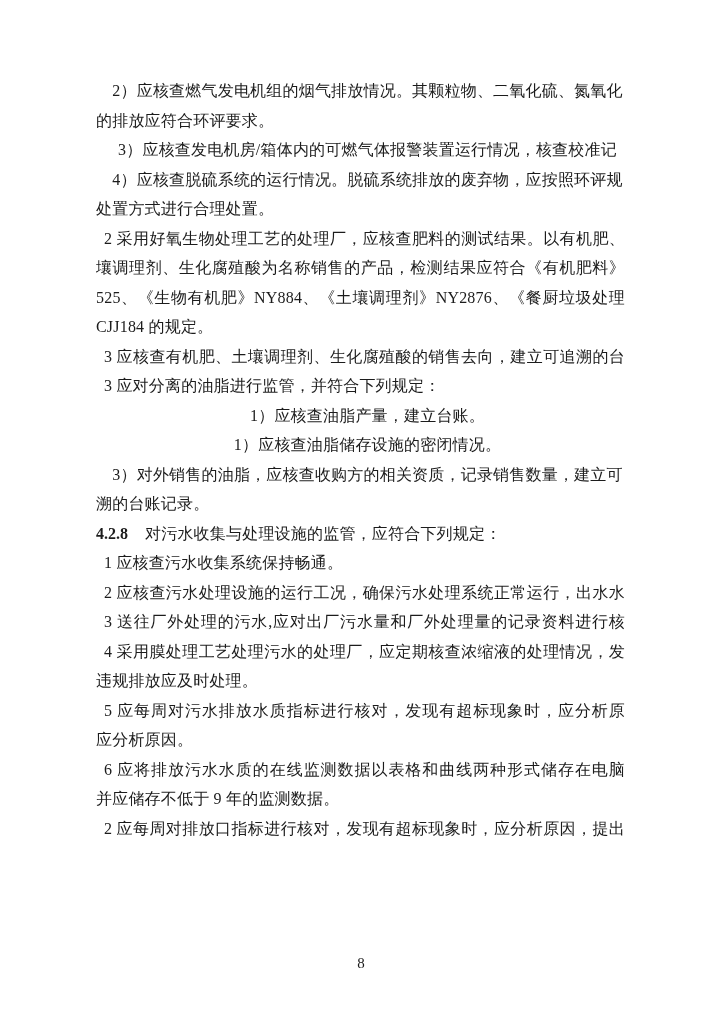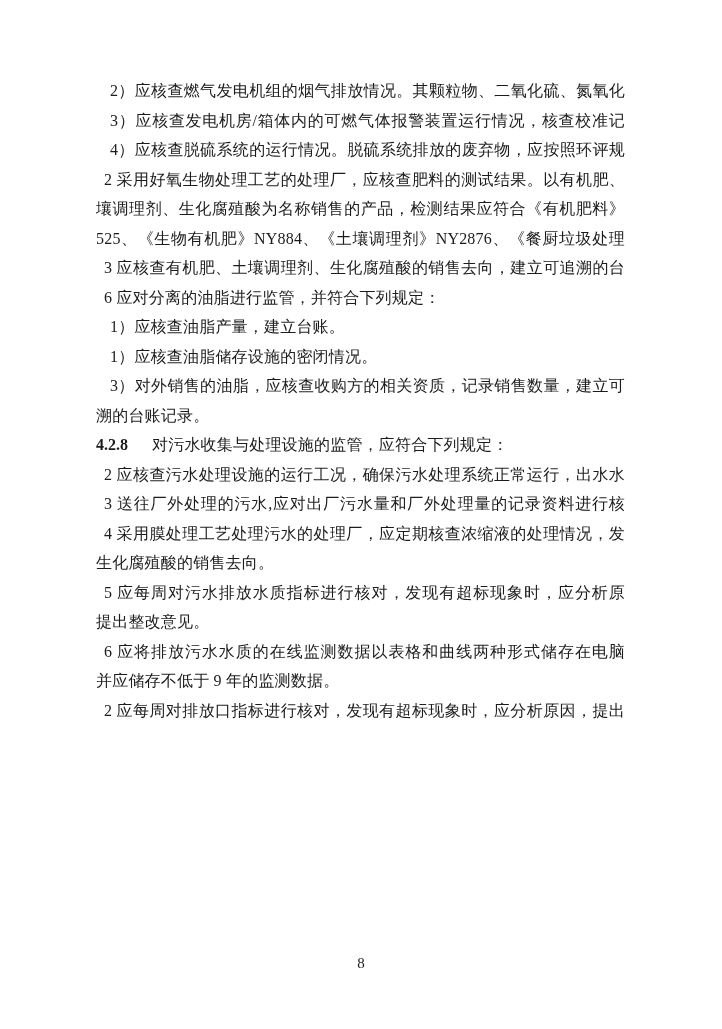--- a/index.html
+++ b/index.html
@@ -29,57 +29,61 @@
     line-height: 29.5px;
     height: 29.5px;
     overflow: hidden;
     text-align: left;
     letter-spacing: 0.2px;
   }
   .j {
     text-align: justify;
     text-align-last: justify;
   }
-  .sub { text-indent: 14px; }
+  .sub { text-indent: 14px; text-align: center; }
   .num { text-indent: 8px; }
   .clause b { font-weight: bold; letter-spacing: 0; margin-top: 32px; }
-  .clause .clause-text { margin-left: 24px; }
+  .clause .clause-text { margin-left: 17px; }
   .page-number {
     position: absolute;
     left: 0;
     top: 953px;
     width: 722px;
     text-align: center;
     font-size: 15px;
     line-height: 20px;
     color: #1c1c1c;
   }
 </style>
 </head>
 <body>
 
 <div class="sheet">
   <div class="body-text">
     <p class="ln sub j">2）应核查燃气发电机组的烟气排放情况。其颗粒物、二氧化硫、氮氧化物</p>
+    <p class="ln">的排放应符合环评要求。</p>
     <p class="ln sub j">3）应核查发电机房/箱体内的可燃气体报警装置运行情况，核查校准记录。</p>
     <p class="ln sub j">4）应核查脱硫系统的运行情况。脱硫系统排放的废弃物，应按照环评规定</p>
+    <p class="ln">处置方式进行合理处置。</p>
     <p class="ln num j">2 采用好氧生物处理工艺的处理厂，应核查肥料的测试结果。以有机肥、土</p>
     <p class="ln j">壤调理剂、生化腐殖酸为名称销售的产品，检测结果应符合《有机肥料》NY/T</p>
     <p class="ln j">525、《生物有机肥》NY884、《土壤调理剂》NY2876、《餐厨垃圾处理技术规范》</p>
+    <p class="ln">CJJ184 的规定。</p>
     <p class="ln num j">3 应核查有机肥、土壤调理剂、生化腐殖酸的销售去向，建立可追溯的台账</p>
-    <p class="ln num">6 应对分离的油脂进行监管，并符合下列规定：</p>
+    <p class="ln num">3 应对分离的油脂进行监管，并符合下列规定：</p>
     <p class="ln sub">1）应核查油脂产量，建立台账。</p>
     <p class="ln sub">1）应核查油脂储存设施的密闭情况。</p>
     <p class="ln sub j">3）对外销售的油脂，应核查收购方的相关资质，记录销售数量，建立可追</p>
     <p class="ln">溯的台账记录。</p>
     <p class="ln clause"><b class="clause-label">4.2.8</b><span class="clause-text">对污水收集与处理设施的监管，应符合下列规定：</span></p>
+    <p class="ln num">1 应核查污水收集系统保持畅通。</p>
     <p class="ln num j">2 应核查污水处理设施的运行工况，确保污水处理系统正常运行，出水水质</p>
     <p class="ln num j">3 送往厂外处理的污水,应对出厂污水量和厂外处理量的记录资料进行核查。</p>
     <p class="ln num j">4 采用膜处理工艺处理污水的处理厂，应定期核查浓缩液的处理情况，发现</p>
-    <p class="ln">生化腐殖酸的销售去向。</p>
+    <p class="ln">违规排放应及时处理。</p>
     <p class="ln num j">5 应每周对污水排放水质指标进行核对，发现有超标现象时，应分析原因，</p>
-    <p class="ln">提出整改意见。</p>
+    <p class="ln">应分析原因。</p>
     <p class="ln num j">6 应将排放污水水质的在线监测数据以表格和曲线两种形式储存在电脑中，</p>
     <p class="ln">并应储存不低于 9 年的监测数据。</p>
     <p class="ln num j">2 应每周对排放口指标进行核对，发现有超标现象时，应分析原因，提出整</p>
   </div>
   <div class="page-number">8</div>
 </div>
 
 </body></html>

